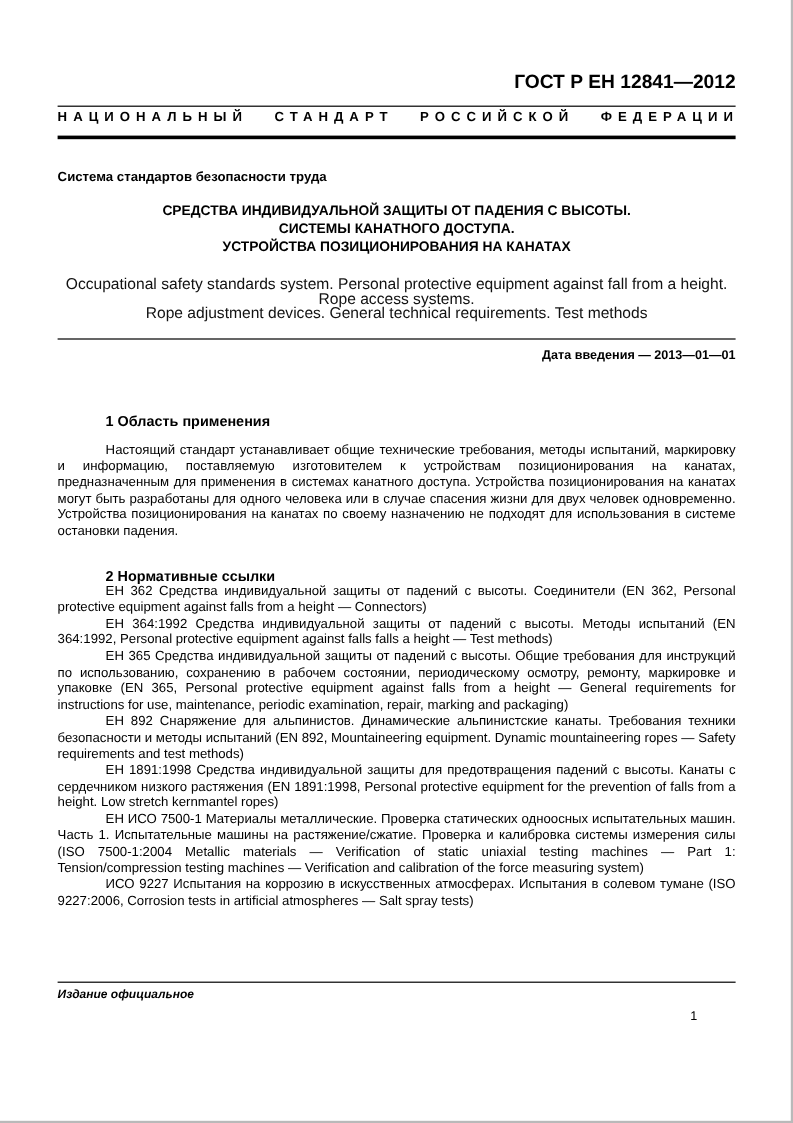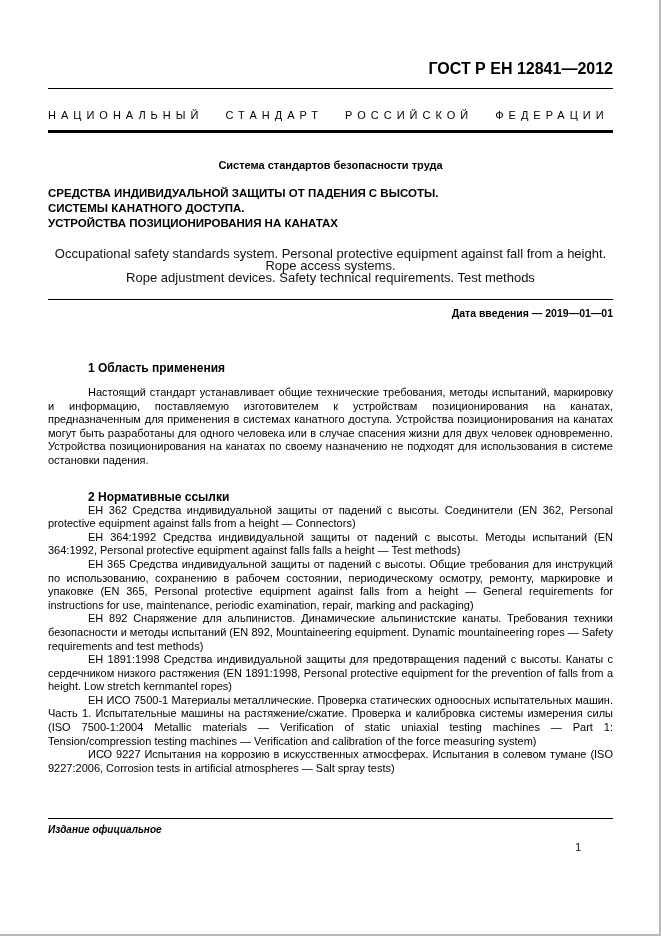--- a/index.html
+++ b/index.html
@@ -34,37 +34,37 @@
     border-top: 1px solid #000;
     margin: 0;
   }
   .rule-thick {
     border: none;
     border-top: 3px solid #000;
     margin: 0;
   }
   .rule-1 { margin-top: 10px; }
   .federation {
-    margin-top: 20px;
-    font-weight: normal;
+    margin-top: 3px;
+    font-weight: bold;
     font-size: 11px;
     letter-spacing: 5px;
     word-spacing: 14px;
     white-space: nowrap;
   }
   .rule-2 { margin-top: 9px; }
   .system-line {
     margin-top: 26px;
-    text-align: center;
+    text-align: left;
     font-weight: bold;
     font-size: 11px;
   }
   .main-title {
     margin-top: 15px;
-    text-align: left;
+    text-align: center;
     font-weight: bold;
     font-size: 11.5px;
     line-height: 15px;
   }
   .subtitle {
     margin-top: 14px;
     text-align: center;
     font-weight: bold;
     font-size: 10.5px;
   }
@@ -146,26 +146,26 @@
 
   <div class="main-title">
     <div>СРЕДСТВА ИНДИВИДУАЛЬНОЙ ЗАЩИТЫ ОТ ПАДЕНИЯ С ВЫСОТЫ.</div>
     <div>СИСТЕМЫ КАНАТНОГО ДОСТУПА.</div>
     <div>УСТРОЙСТВА ПОЗИЦИОНИРОВАНИЯ НА КАНАТАХ</div>
   </div>
 
 
   <div class="english-abstract">
     <div>Occupational safety standards system. Personal protective equipment against fall from a height. Rope access systems.</div>
-    <div>Rope adjustment devices. Safety technical requirements. Test methods</div>
+    <div>Rope adjustment devices. General technical requirements. Test methods</div>
   </div>
 
   <hr class="rule-thin rule-3">
 
-  <div class="effective-date">Дата введения — 2019—01—01</div>
+  <div class="effective-date">Дата введения — 2013—01—01</div>
 
   <div class="section-heading heading-1">1  Область применения</div>
 
   <p class="body-par">Настоящий стандарт устанавливает общие технические требования, методы испытаний, маркировку и информацию, поставляемую изготовителем к устройствам позиционирования на канатах, предназначенным для применения в системах канатного доступа. Устройства позиционирования на канатах могут быть разработаны для одного человека или в случае спасения жизни для двух человек одновременно. Устройства позиционирования на канатах по своему назначению не подходят для использования в системе остановки падения.</p>
 
   <div class="section-heading heading-2">2  Нормативные ссылки</div>
 
   <p class="ref-par">ЕН 362 Средства индивидуальной защиты от падений с высоты. Соединители (EN 362, Personal protective equipment against falls from a height — Connectors)</p>
   <p class="ref-par">ЕН 364:1992 Средства индивидуальной защиты от падений с высоты. Методы испытаний (EN 364:1992, Personal protective equipment against falls falls a height — Test methods)</p>
   <p class="ref-par">ЕН 365 Средства индивидуальной защиты от падений с высоты. Общие требования для инструкций по использованию, сохранению в рабочем состоянии, периодическому осмотру, ремонту, маркировке и упаковке (EN 365, Personal protective equipment against falls from a height — General requirements for instructions for use, maintenance, periodic examination, repair, marking and packaging)</p>

